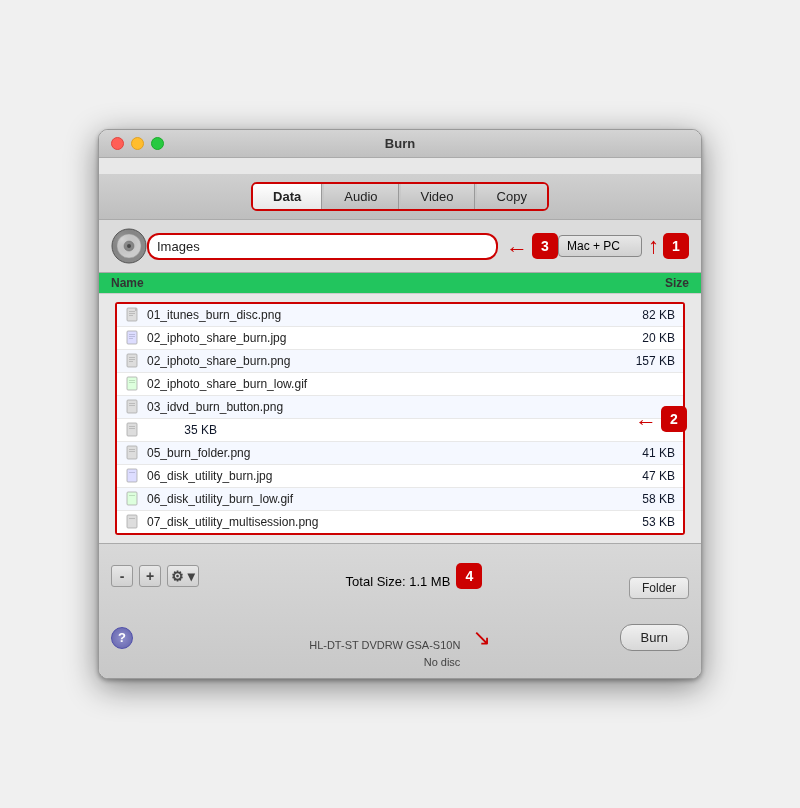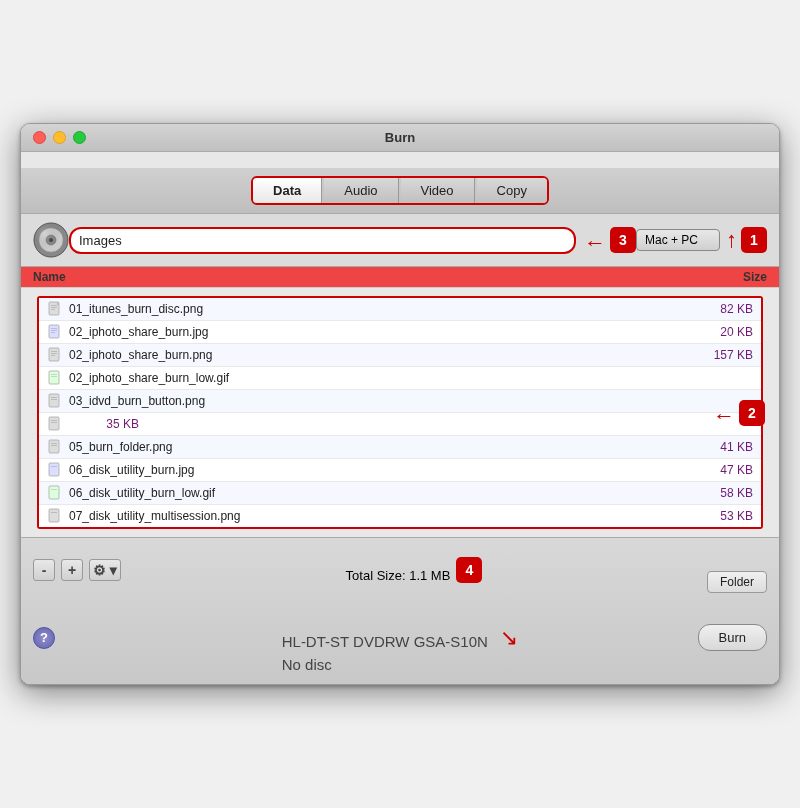--- a/index.html
+++ b/index.html
@@ -6,21 +6,21 @@
     body {
       font-family: -apple-system, "Lucida Grande", Arial, sans-serif;
       font-size: 13px;
       background: #f0f0f0;
       display: flex;
       justify-content: center;
       align-items: center;
       min-height: 100vh;
     }
     .window {
-      width: 760px;
+      width: 604px;
       background: #e8e8e8;
       border-radius: 10px;
       box-shadow: 0 8px 32px rgba(0,0,0,0.45), 0 2px 4px rgba(0,0,0,0.3);
       overflow: hidden;
       border: 1px solid #999;
     }
     .title-bar {
       background: linear-gradient(to bottom, #d4d4d4, #c0c0c0);
       height: 28px;
       display: flex;
@@ -109,21 +109,21 @@
       border: 1px solid #888;
       background: linear-gradient(to bottom, #e8e8e8, #d0d0d0);
       font-size: 12px;
       appearance: none;
       cursor: pointer;
       padding-right: 20px;
     }
     .file-list-header {
       display: flex;
       padding: 3px 12px;
-      background: #ef4444;
+      background: #22c55e;
       border-bottom: 1px solid #ccc;
       font-weight: bold;
       font-size: 12px;
       color: #333;
     }
     .col-name { flex: 1; }
     .col-size { width: 80px; text-align: right; }
     .file-list-inner {
       border: 2px solid #cc0000;
       margin: 4px 8px;
@@ -141,21 +141,21 @@
     .file-row:last-child { border-bottom: none; }
     .file-icon {
       width: 16px;
       height: 16px;
       margin-right: 6px;
       flex-shrink: 0;
       position: relative;
     }
     .file-icon svg { width: 16px; height: 16px; }
     .file-name { flex: 1; color: #222; }
-    .file-size { width: 70px; text-align: right; color: #701a75; }
+    .file-size { width: 70px; text-align: right; color: #0f172a; }
     .bottom-bar {
       background: linear-gradient(to bottom, #d8d8d8, #c8c8c8);
       border-top: 1px solid #aaa;
       padding: 8px 12px;
     }
     .bottom-controls {
       display: flex;
       align-items: center;
       gap: 6px;
       margin-bottom: 6px;
@@ -202,23 +202,23 @@
       font-size: 13px;
       font-weight: bold;
       display: flex;
       align-items: center;
       justify-content: center;
       cursor: pointer;
       position: absolute;
       left: 0;
     }
     .drive-info {
-      font-size: 15px;
+      font-size: 11px;
       color: #444;
-      text-align: left;
+      text-align: right;
       line-height: 1.5;
       margin-top: 32px;
     }
     .burn-btn {
       padding: 5px 20px;
       background: linear-gradient(to bottom, #f0f0f0, #d8d8d8);
       border: 1px solid #888;
       border-radius: 12px;
       cursor: pointer;
       font-size: 13px;

